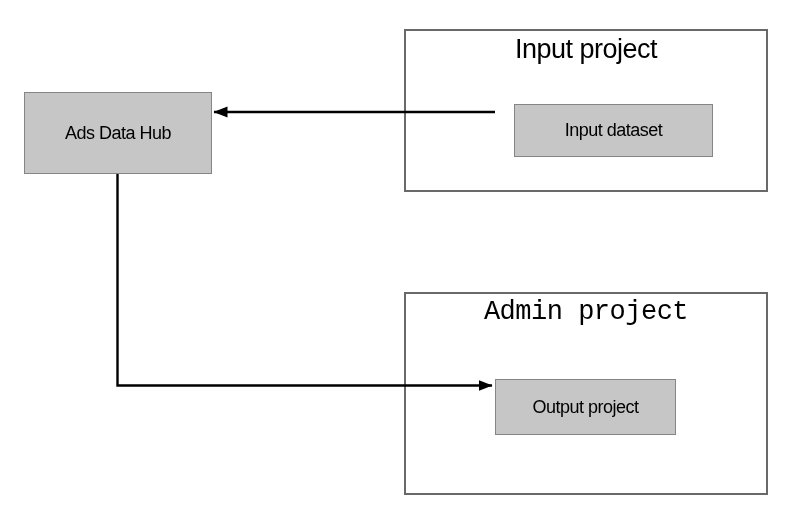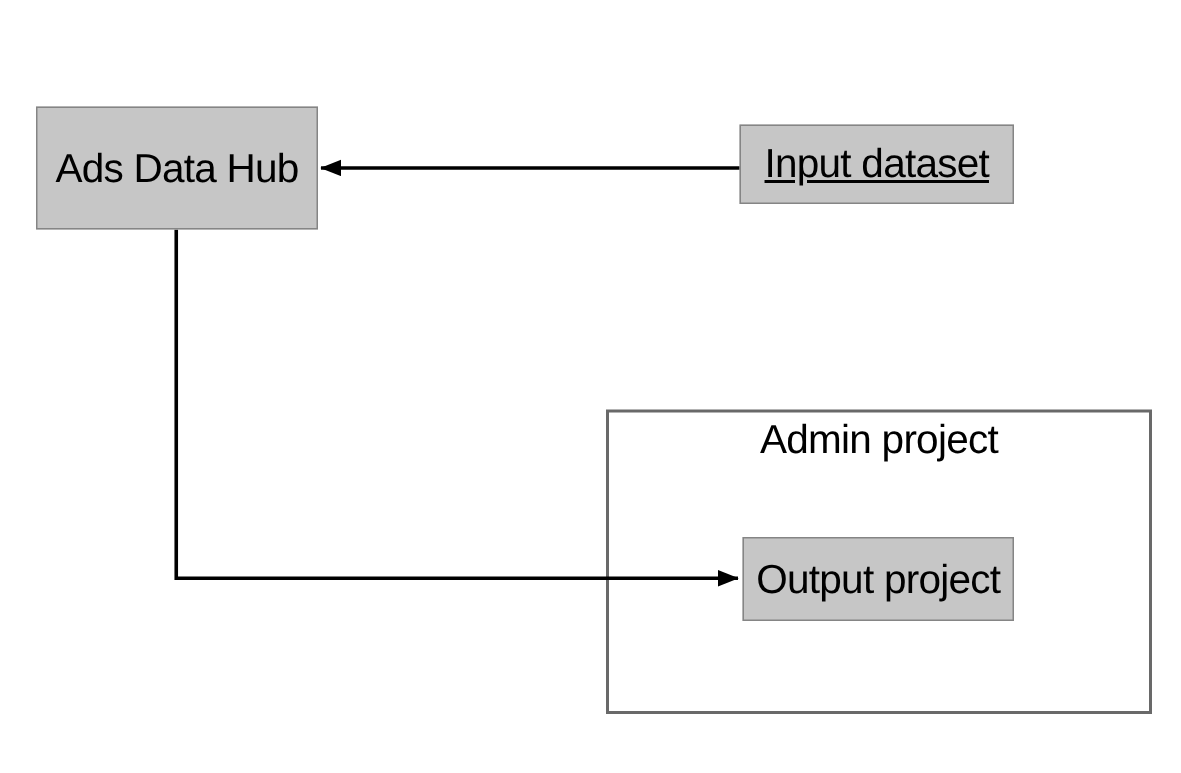--- a/index.html
+++ b/index.html
@@ -16,44 +16,45 @@
     overflow: hidden;
   }
   .node {
     position: absolute;
     box-sizing: border-box;
     background: var(--node-fill, #c6c6c6);
     border: 1.5px solid var(--node-border, #858585);
     display: flex;
     align-items: center;
     justify-content: center;
-    font-size: 27px;
+    font-size: 18px;
     letter-spacing: -0.5px;
     white-space: nowrap;
+    margin-top: 21px;
   }
   .container-box {
     position: absolute;
     box-sizing: border-box;
     background: var(--background, #ffffff);
     border: 2px solid var(--container-border, #696969);
   }
   .container-title {
     position: absolute;
     left: 0;
     right: 0;
     top: 3px;
     text-align: center;
     font-size: 27px;
     letter-spacing: -0.5px;
     white-space: nowrap;
   }
   #node-ads-data-hub   { left: 24px;  top: 71px;  width: 188px; height: 82px; }
   #container-input-project { left: 404px; top: 29px;  width: 364px; height: 163px; }
-  #node-input-dataset  { left: 493px; top: 83px;  width: 183px; height: 53px; text-decoration: underline; }
-  #container-admin-project { left: 404px; top: 273px; width: 364px; height: 203px; }
+  #node-input-dataset  { left: 514px; top: 83px;  width: 199px; height: 53px; }
+  #container-admin-project { left: 404px; top: 292px; width: 364px; height: 203px; font-family: Liberation Mono, monospace; }
   #node-output-dataset { left: 495px; top: 358px; width: 181px; height: 56px; }
   .edges-overlay {
     position: absolute;
     left: 0;
     top: 0;
     pointer-events: none;
   }
   .edge-line {
     stroke: var(--arrow-color, #000000);
     stroke-width: 2.4;
@@ -62,20 +63,23 @@
   .arrowhead-shape {
     fill: var(--arrow-color, #000000);
     stroke: none;
   }
 </style>
 </head>
 <body>
 
 <div class="canvas">
 
+  <div class="container-box" id="container-input-project">
+    <div class="container-title">Input project</div>
+  </div>
 
   <div class="container-box" id="container-admin-project">
     <div class="container-title">Admin project</div>
   </div>
 
   <svg class="edges-overlay" width="787" height="515" viewBox="0 0 787 515">
     <defs>
       <marker id="arrow-head" markerUnits="userSpaceOnUse" markerWidth="16" markerHeight="12" refX="13.5" refY="5.5" orient="auto">
         <path class="arrowhead-shape" d="M0,0 L14,5.5 L0,11 Z"></path>
       </marker>

